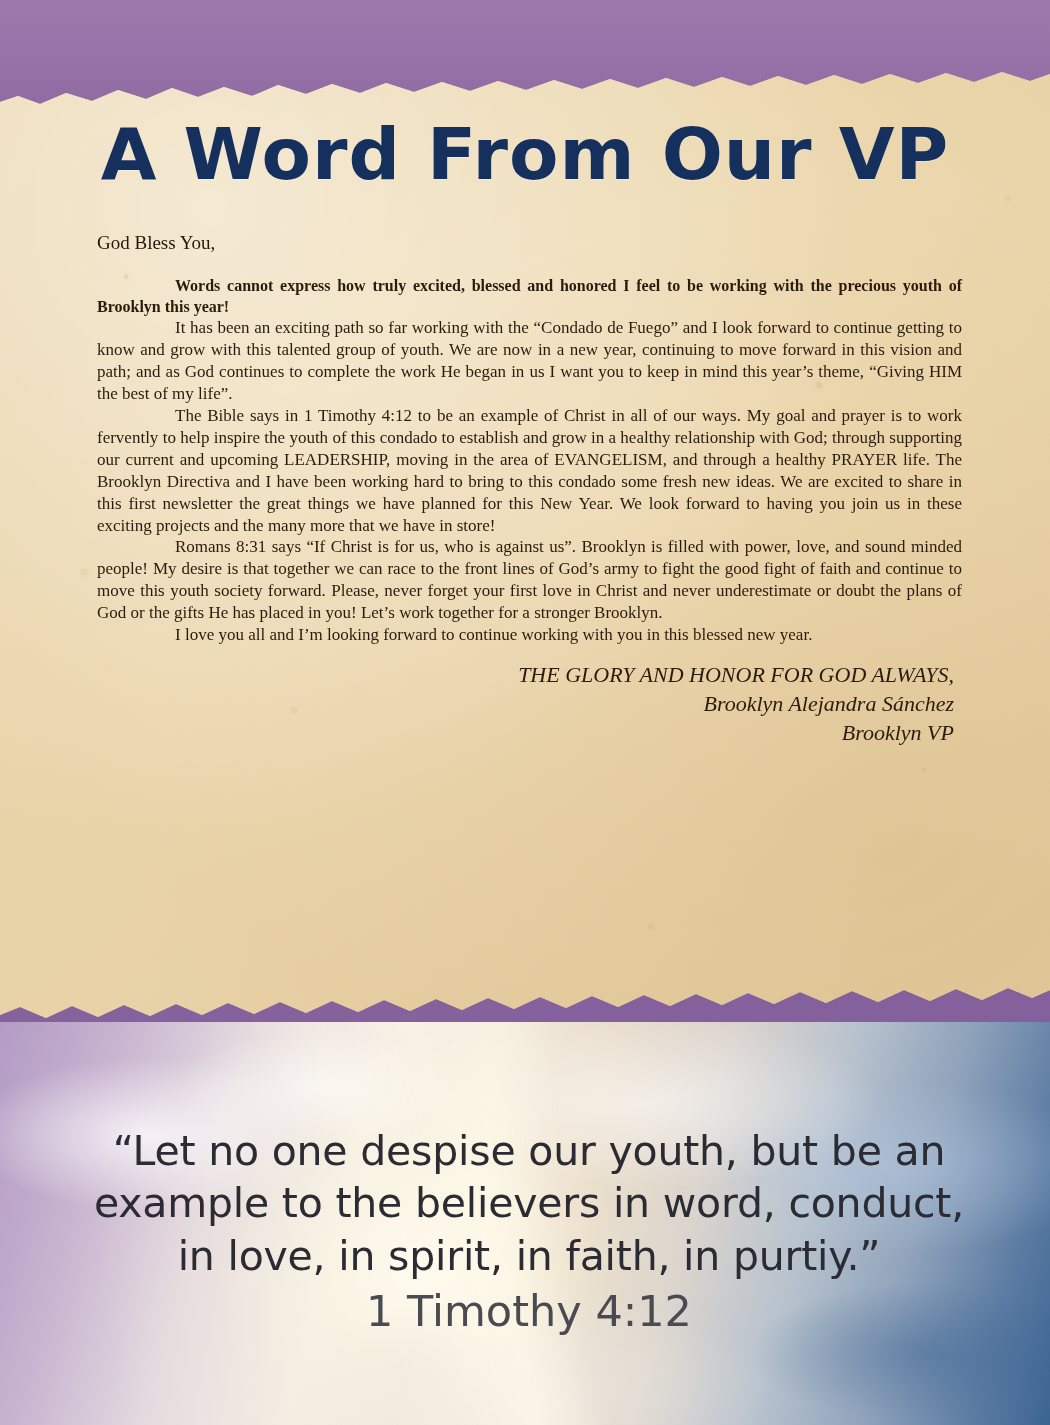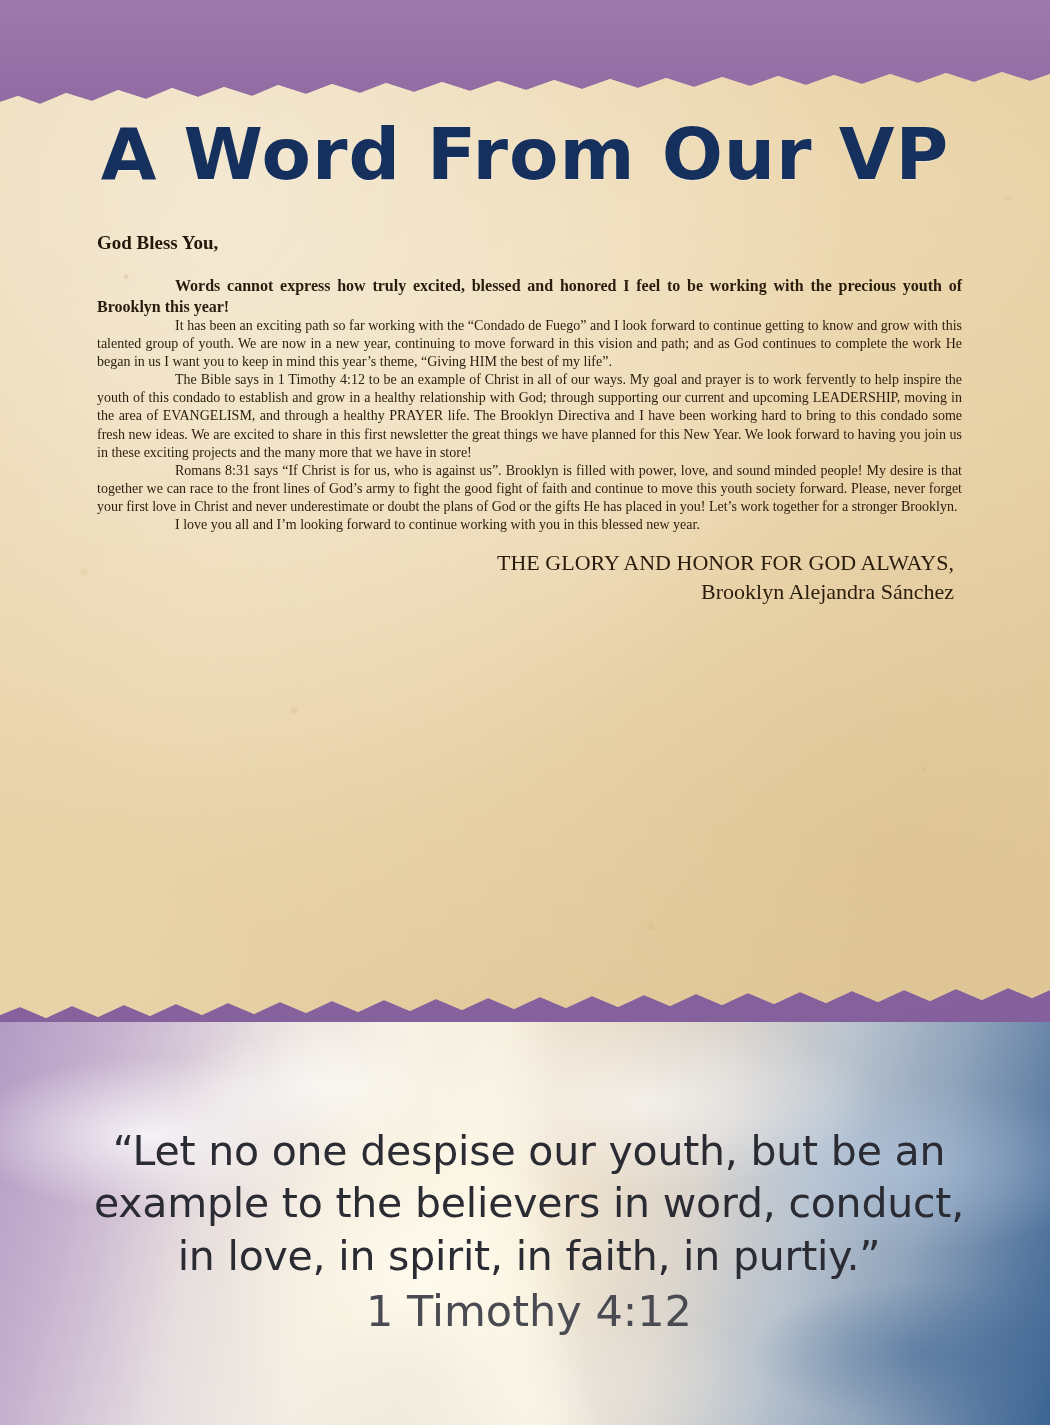--- a/index.html
+++ b/index.html
@@ -137,47 +137,48 @@
   .letter {
     position: absolute;
     left: 97px;
     top: 232px;
     width: 865px;
     color: #2b1d0e;
   }
 
   .salutation {
     font-family: "Liberation Serif", serif;
-    font-weight: bold;
+    font-weight: normal;
     font-size: 19px;
     margin: 0 0 22px 0;
     color: #25180b;
   }
 
   .para {
     font-family: "Liberation Serif", serif;
-    font-size: 14px;
+    font-size: 17px;
     line-height: 1.29;
     margin: 0;
     text-align: justify;
     text-indent: 78px;
     color: #2a1c0d;
   }
   .para.lead {
     font-weight: bold;
     font-size: 16px;
   }
 
   .signoff {
     margin-top: 14px;
     text-align: right;
     font-family: "Liberation Serif", serif;
     font-size: 22px;
     line-height: 1.32;
     color: #2a1c0d;
+    font-style: italic;
   }
   .signoff div { padding-right: 8px; }
 
   
   .verse {
     position: absolute;
     left: 4px;
     top: 1125px;
     width: 1050px;
     text-align: center;
@@ -235,20 +236,21 @@
 
       <p class="para">The Bible says in 1 Timothy 4:12 to be an example of Christ in all of our ways. My goal and prayer is to work fervently to help inspire the youth of this condado to establish and grow in a healthy relationship with God; through supporting our current and upcoming LEADERSHIP, moving in the area of EVANGELISM, and through a healthy PRAYER life.  The Brooklyn Directiva and I have been working hard to bring to this condado some fresh new ideas.  We are excited to share in this first newsletter the great things we have planned for this New Year.  We look forward to having you join us in these exciting projects and the many more that we have in store!</p>
 
       <p class="para">Romans 8:31 says “If Christ is for us, who is against us”.  Brooklyn is filled with power, love, and sound minded people!  My desire is that together we can race to the front lines of God’s army to fight the good fight of faith and continue to move this youth society forward. Please, never forget your first love in Christ and never underestimate or doubt the plans of God or the gifts He has placed in you!  Let’s work together for a stronger Brooklyn.</p>
 
       <p class="para">I love you all and I’m looking forward to continue working with you in this blessed new year.</p>
 
       <div class="signoff">
         <div>THE GLORY AND HONOR FOR GOD ALWAYS,</div>
         <div>Brooklyn Alejandra Sánchez</div>
+        <div>Brooklyn VP</div>
       </div>
 
     </div>
 
     <div class="verse">
       <div class="verse-line">“Let no one despise our youth, but be an</div>
       <div class="verse-line">example to the believers in word, conduct,</div>
       <div class="verse-line">in love, in spirit, in faith, in purtiy.”</div>
       <div class="verse-ref">1 Timothy 4:12</div>
     </div>

